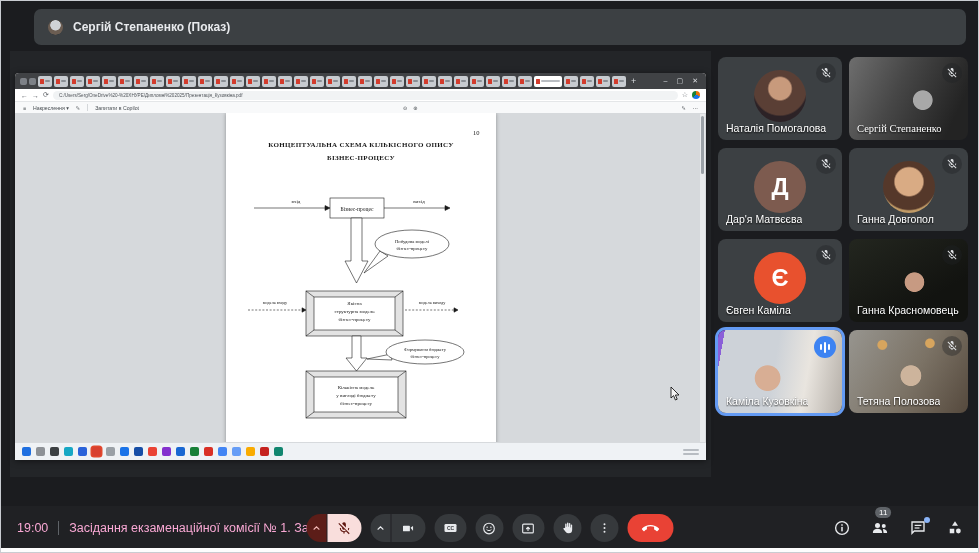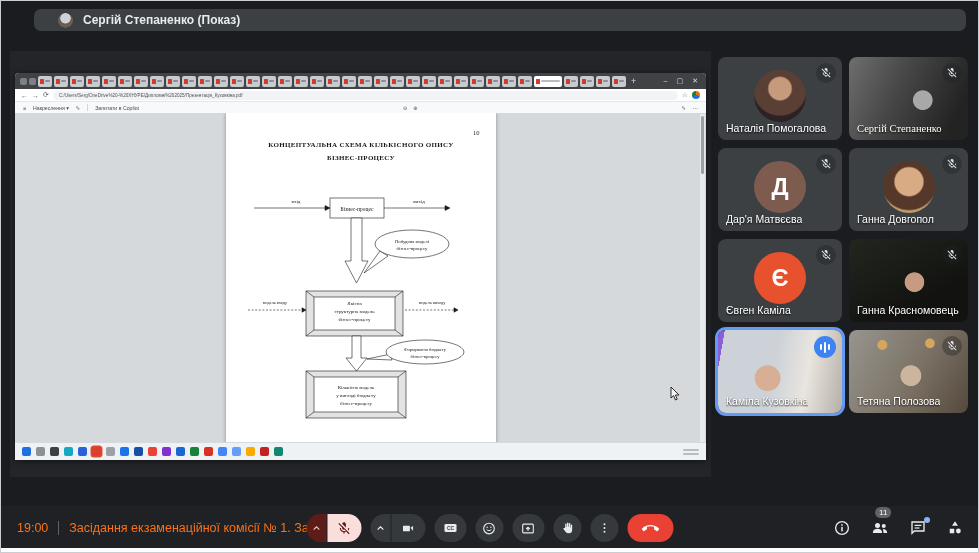--- a/index.html
+++ b/index.html
@@ -1,22 +1,22 @@
 <!DOCTYPE html>
 <html><head>
 <meta charset="utf-8">
 <style>
   html,body{margin:0;padding:0;background:#fff;}
   #app{position:relative;width:979px;height:553px;box-sizing:border-box;border:1px solid #c9ccd1;
        background:#1b1c1f;overflow:hidden;font-family:"Liberation Sans",sans-serif;}
   .bottom-white{position:absolute;left:0;right:0;bottom:0;height:4px;background:#fdfdfd;}
 
   
-  .top-bar{position:absolute;left:33px;top:8px;right:12px;height:22px;background:#3c4043;border-radius:7px;
-           display:flex;align-items:center;gap:10px;padding:0 24px;}
+  .top-bar{position:absolute;left:33px;top:8px;right:12px;height:36px;background:#3c4043;border-radius:7px;
+           display:flex;align-items:center;gap:10px;padding:0 14px;}
   .presenter-avatar{width:15px;height:15px;border-radius:50%;
      background:radial-gradient(circle at 50% 35%,#cfd2d6 0 40%,#6b5d52 45% 75%,#2f3338 78%);}
   .presenter-label{font-size:12px;font-weight:bold;color:#e8eaed;}
 
   
   .desktop{position:absolute;left:9px;top:50px;width:701px;height:426px;background:#232528;}
   .browser{position:absolute;left:5px;top:22px;width:691px;height:387px;background:#fff;border-radius:4px 4px 0 0;
            box-shadow:0 1px 6px rgba(0,0,0,.5);overflow:hidden;}
   .tabstrip{height:16px;background:#404245;display:flex;align-items:center;gap:2px;padding:0 5px;}
   .ts-icon{width:7px;height:7px;border-radius:2px;background:#7d8187;flex:0 0 auto;}
@@ -82,21 +82,21 @@
   .sc-kamila{background:radial-gradient(circle at 40% 58%,#d8ae94 0 14%,rgba(0,0,0,0) 15%),
              linear-gradient(100deg,#8a5fd8 0 5%,#cdd2d8 5% 45%,#e9e5df 70%,#b5afa8 100%);}
   .sc-tetyana{background:radial-gradient(circle at 28% 18%,#d7a55e 0 4%,rgba(0,0,0,0) 5%),
               radial-gradient(circle at 68% 16%,#d7a55e 0 4%,rgba(0,0,0,0) 5%),
               radial-gradient(circle at 52% 55%,#cdb49c 0 13%,rgba(0,0,0,0) 14%),
               linear-gradient(120deg,#97958f 0%,#7b7265 55%,#55493d 100%);}
 
   
   .bottom-bar{position:absolute;left:0;right:0;top:505px;height:44px;background:#202124;}
   .bb-left{position:absolute;left:16px;top:0;height:44px;display:flex;align-items:center;gap:10px;
-           color:#f97316;font-size:12.5px;}
+           color:#f9a8d4;font-size:12.5px;}
   .bb-div{width:1px;height:14px;background:#5f6368;}
   .bb-title{max-width:238px;white-space:nowrap;overflow:hidden;}
   .controls{position:absolute;left:50%;top:8px;transform:translateX(-50%);display:flex;gap:9px;align-items:center;}
   .cgroup{display:flex;gap:1px;}
   .ctl{height:28px;border:none;display:flex;align-items:center;justify-content:center;cursor:pointer;padding:0;}
   .ctl.dark{background:#36393c;color:#e8eaed;}
   .ctl.seg-l{width:20px;border-radius:14px 0 0 14px;}
   .ctl.seg-r{width:34px;border-radius:0 14px 14px 0;}
   .ctl.round{width:28px;border-radius:14px;}
   .ctl.wide{width:32px;border-radius:14px;}

